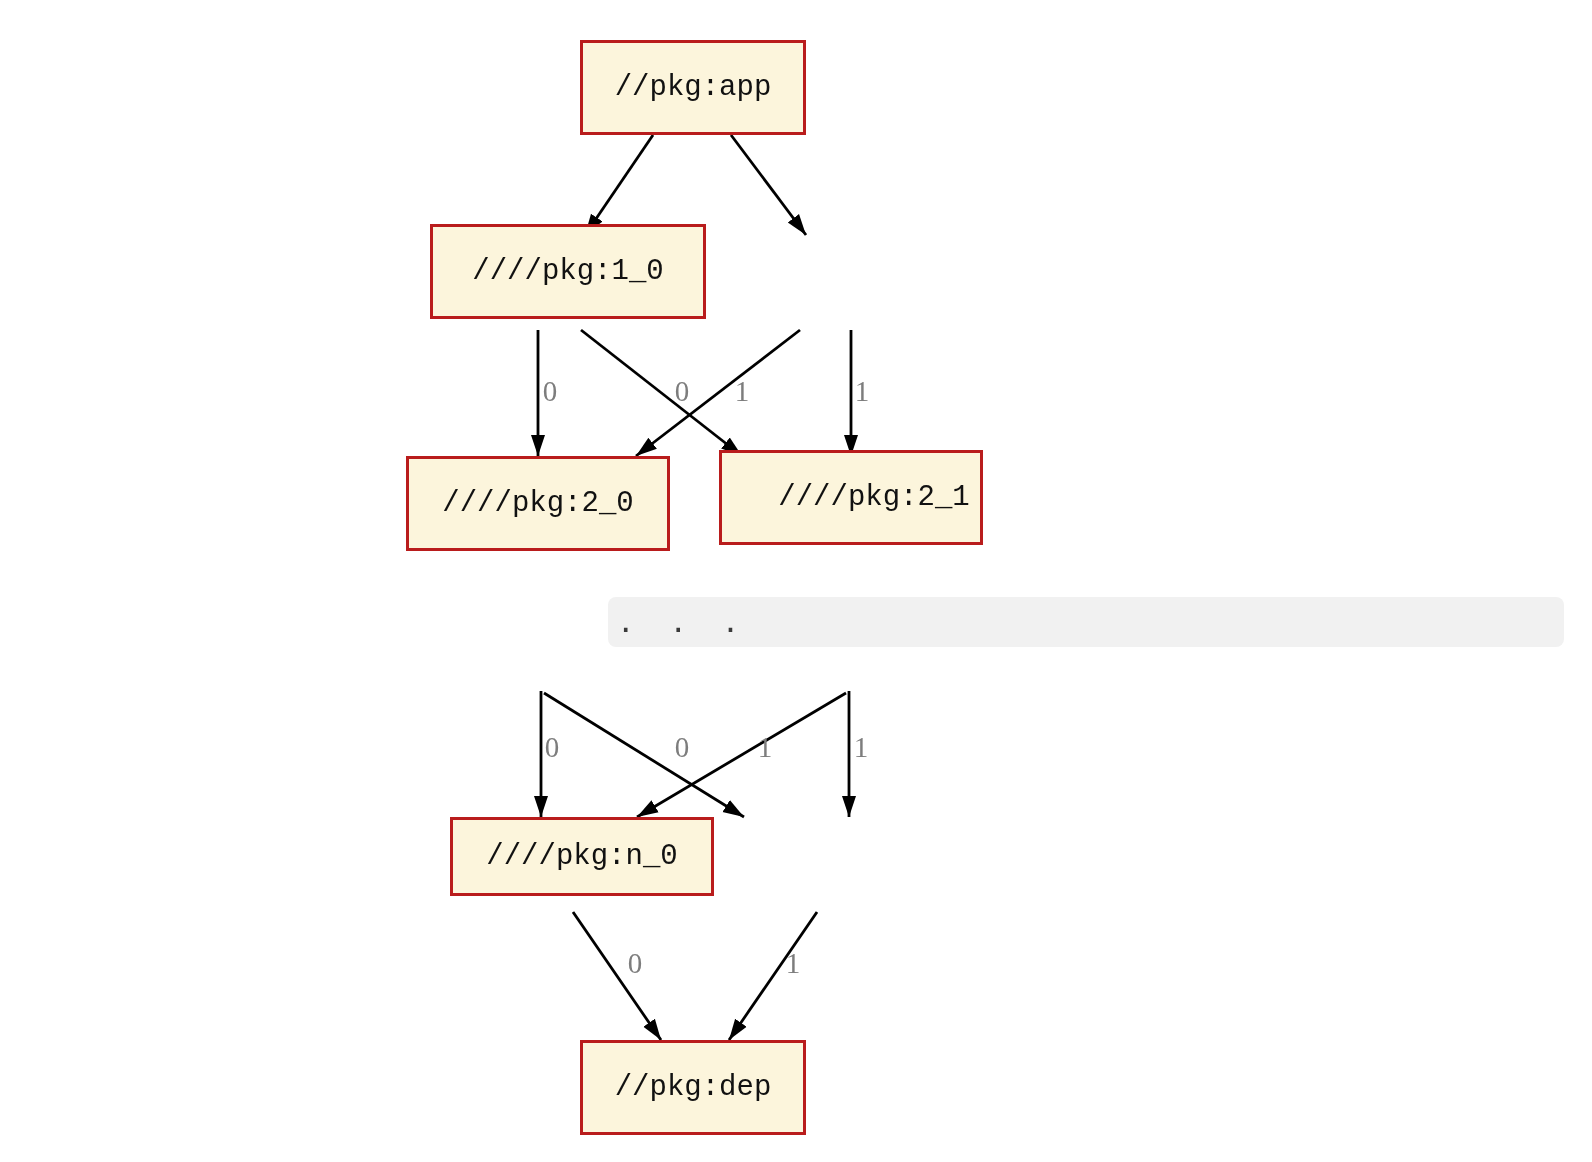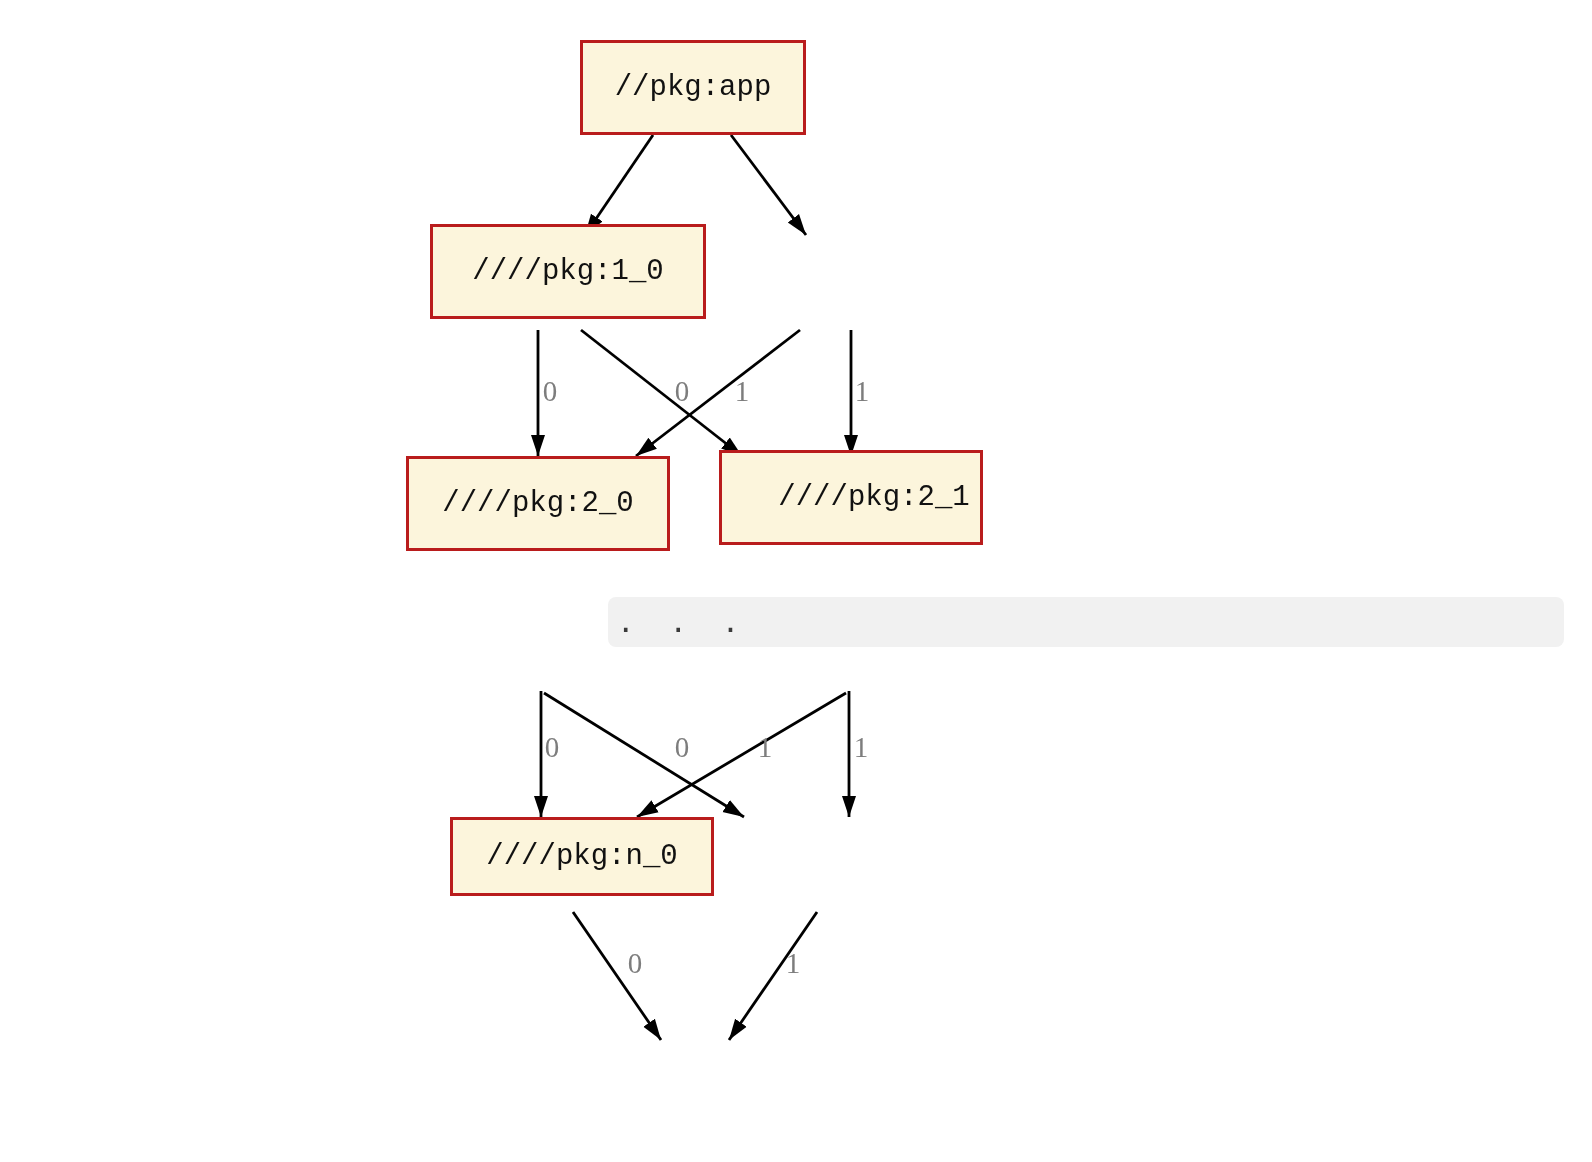--- a/index.html
+++ b/index.html
@@ -89,20 +89,23 @@
   </div>
 
   <div class="band">
     <span class="dots">.  .  .</span>
   </div>
 
   <div class="node" style="left:406px; top:817px; width:264px; height:79px;margin-left:44px;">
     <span class="node-label">////pkg:n_0</span>
   </div>
 
+  <div class="node" style="left:580px; top:1040px; width:226px; height:95px;">
+    <span class="node-label">//pkg:dep</span>
+  </div>
 
   <div class="elabel" style="left:550px; top:391px;">0</div>
   <div class="elabel" style="left:682px; top:391px;">0</div>
   <div class="elabel" style="left:742px; top:391px;">1</div>
   <div class="elabel" style="left:862px; top:391px;">1</div>
 
   <div class="elabel" style="left:552px; top:747px;">0</div>
   <div class="elabel" style="left:682px; top:747px;">0</div>
   <div class="elabel" style="left:765px; top:747px;">1</div>
   <div class="elabel" style="left:861px; top:747px;">1</div>

